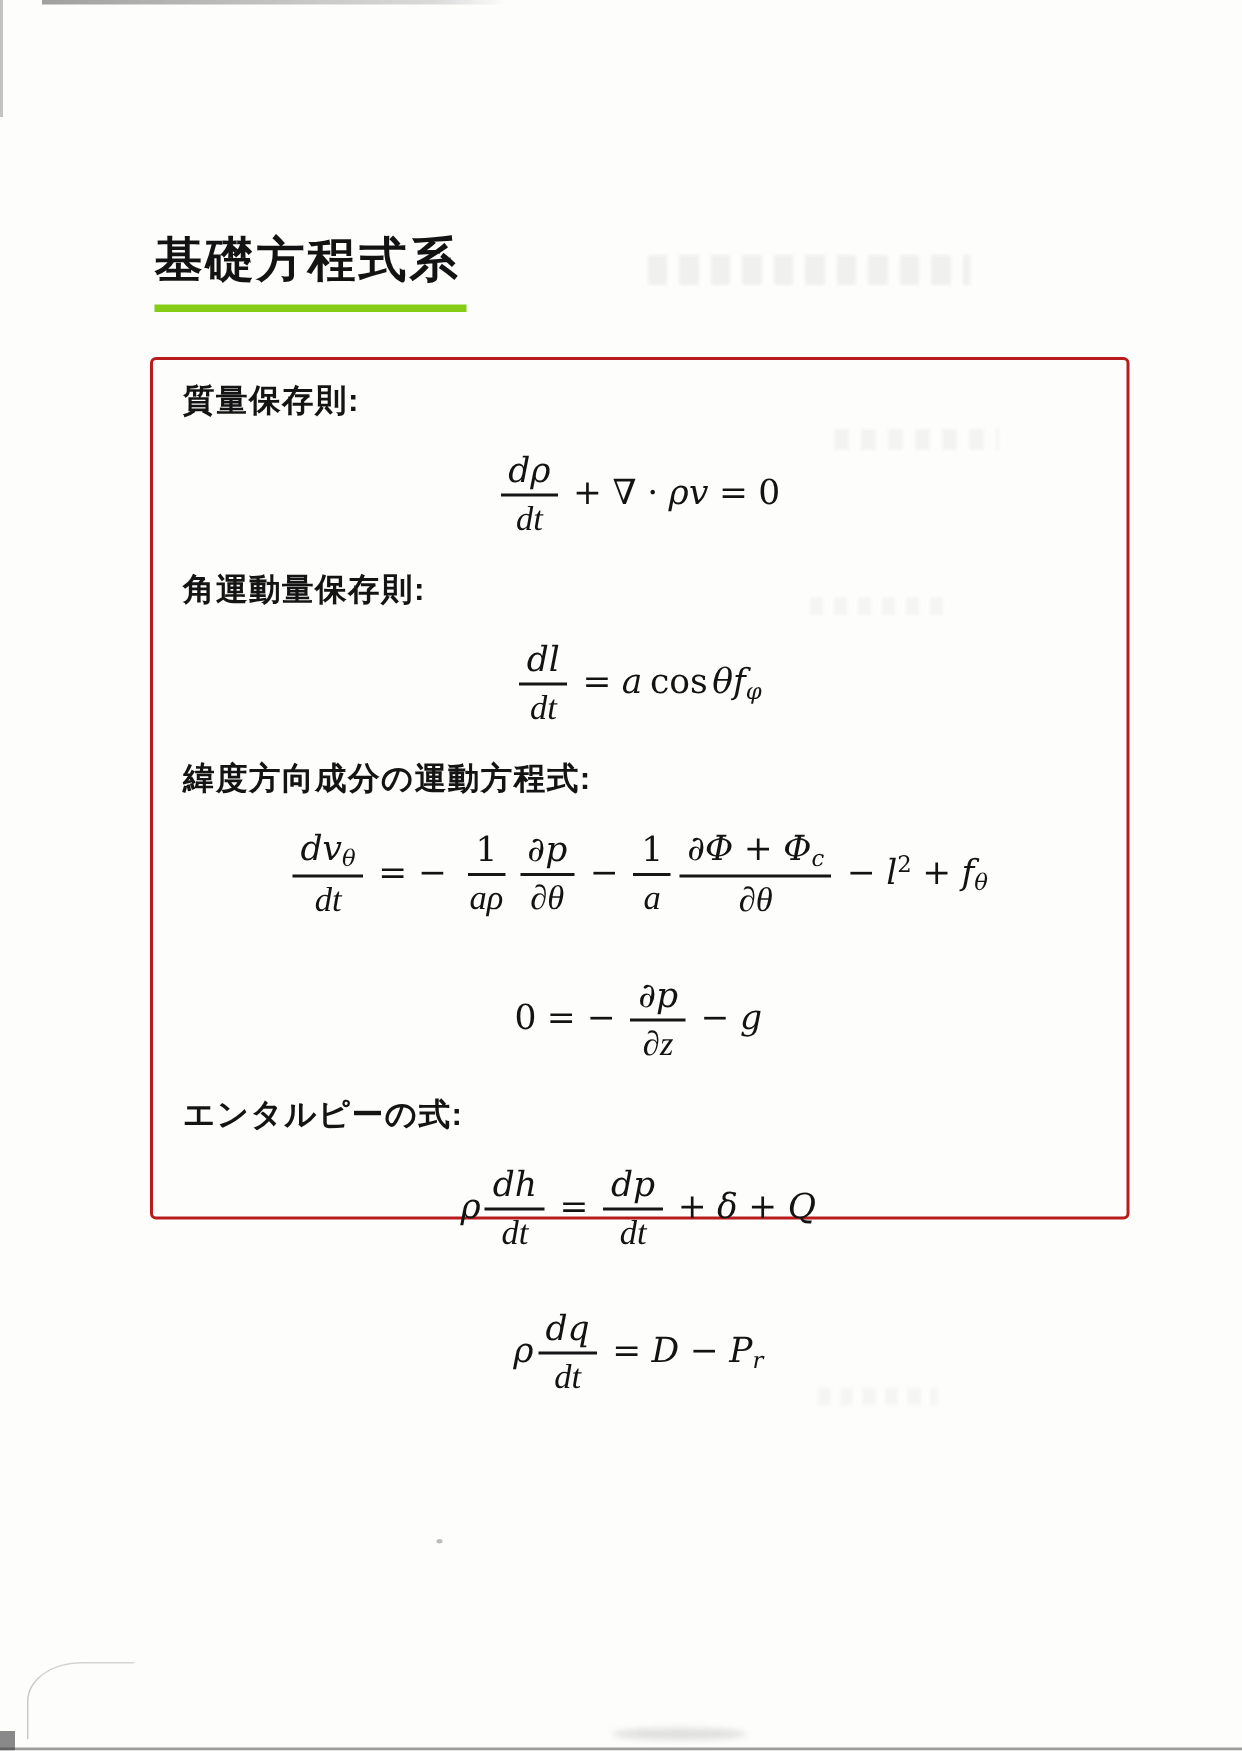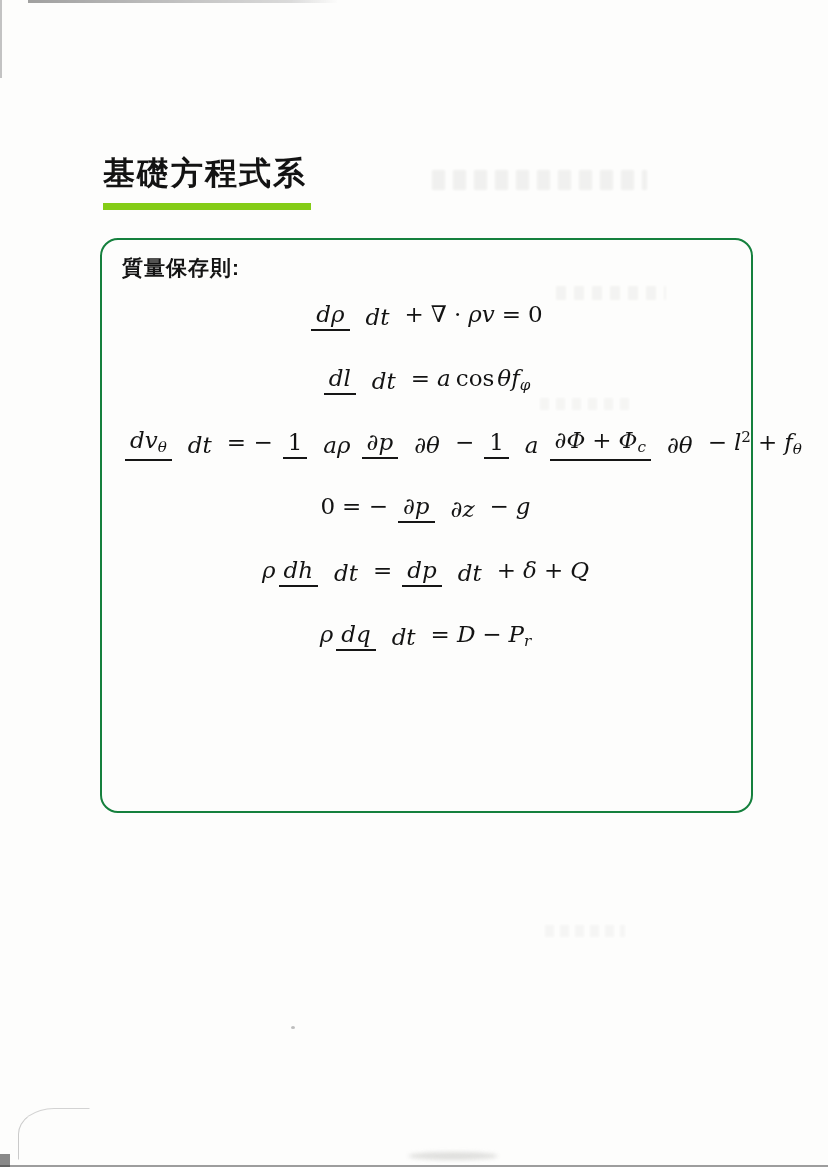--- a/index.html
+++ b/index.html
@@ -36,31 +36,31 @@
   .ghost-mid { left: 540px; top: 398px; width: 90px; height: 12px;
     background: repeating-linear-gradient(90deg, #efefed 0 9px, transparent 9px 16px); }
   .ghost-low { left: 545px; top: 925px; width: 80px; height: 12px;
     background: repeating-linear-gradient(90deg, #f0f0ee 0 9px, transparent 9px 15px); }
 
   
   .title {
     position: absolute; left: 103px; top: 152px;
     font-size: 32px; font-weight: 700; letter-spacing: 2px;
     color: #131313;
-    border-bottom: 7px solid #84cc16;
+    border-bottom: 5px solid #84cc16;
     padding: 0 4px 7px 0;
     font-family: "Liberation Sans", sans-serif;
   }
 
   
   .eq-box {
     position: absolute; left: 100px; top: 238px;
     width: 653px; height: 575px;
-    border: 2px solid #15803d;
-    border-radius: 18px;
+    border: 2px solid #b91c1c;
+    border-radius: 4px;
     padding: 11px 22px 10px 20px;
     background: transparent;
   }
   .eq-item { margin-bottom: 1px; }
   .eq-label {
     font-size: 21px; font-weight: 700; color: #141414;
     letter-spacing: 1px; line-height: 28px; margin-top: 3px;
   }
   .eq-row {
     display: block; text-align: center;
@@ -72,25 +72,25 @@
   .eq-row * { line-height: normal; }
 
   
   .tk-i { font-style: italic; }
   .tk-r { font-style: normal; }
   .tk-fn { font-style: normal; margin: 0 3px 0 5px; text-align: right; }
   .tk-op { font-style: normal; padding: 0 7px; }
   .tk-sub { font-style: italic; font-size: 0.66em; vertical-align: -0.28em; }
   .tk-sup { font-style: normal; font-size: 0.66em; vertical-align: 0.5em; }
   .frac {
-    display: inline-flex; flex-direction: row; align-items: center;
-    vertical-align: middle; margin: 0 3px; line-height: 1.18; text-align: center; gap: 11px;
+    display: inline-flex; flex-direction: column; align-items: center;
+    vertical-align: middle; margin: 16px 3px; line-height: 1.18; text-align: center;
   }
   .frac .num { border-bottom: 2px solid #161616; padding: 0 5px 2px; }
-  .frac .den { padding: 2px 5px 0; }
+  .frac .den { padding: 2px 5px 0; font-family: Liberation Serif, serif; }
 </style>
 </head>
 <body>
 
 <div class="page">
 
   <div class="artifact top-streak"></div>
   <div class="artifact left-edge"></div>
   <div class="artifact ghost ghost-title"></div>
   <div class="artifact ghost ghost-eq1"></div>
@@ -108,27 +108,29 @@
 
     <section class="eq-item">
       <div class="eq-label">質量保存則:</div>
       <div class="eq-row"><span class="frac">
             <span class="num"><span class="tk-i">dρ</span></span>
             <span class="den"><span class="tk-i">dt</span></span>
           </span><span class="tk-op">+</span><span class="tk-r">∇</span><span class="tk-op">·</span><span class="tk-i">ρv</span><span class="tk-op">=</span><span class="tk-r">0</span></div>
     </section>
 
     <section class="eq-item">
+      <div class="eq-label">角運動量保存則:</div>
       <div class="eq-row"><span class="frac">
             <span class="num"><span class="tk-i">dl</span></span>
             <span class="den"><span class="tk-i">dt</span></span>
           </span><span class="tk-op">=</span><span class="tk-i">a</span><span class="tk-fn">cos</span><span class="tk-i">θ</span><span class="tk-i">f</span><span class="tk-sub">φ</span></div>
     </section>
 
     <section class="eq-item">
+      <div class="eq-label">緯度方向成分の運動方程式:</div>
       <div class="eq-row"><span class="frac">
             <span class="num"><span class="tk-i">dv</span><span class="tk-sub">θ</span></span>
             <span class="den"><span class="tk-i">dt</span></span>
           </span><span class="tk-op">= −</span><span class="frac">
             <span class="num"><span class="tk-r">1</span></span>
             <span class="den"><span class="tk-i">aρ</span></span>
           </span><span class="frac">
             <span class="num"><span class="tk-i">∂p</span></span>
             <span class="den"><span class="tk-i">∂θ</span></span>
           </span><span class="tk-op">−</span><span class="frac">
@@ -141,20 +143,21 @@
     </section>
 
     <section class="eq-item">
       <div class="eq-row"><span class="tk-r">0</span><span class="tk-op">= −</span><span class="frac">
             <span class="num"><span class="tk-i">∂p</span></span>
             <span class="den"><span class="tk-i">∂z</span></span>
           </span><span class="tk-op">−</span><span class="tk-i">g</span></div>
     </section>
 
     <section class="eq-item">
+      <div class="eq-label">エンタルピーの式:</div>
       <div class="eq-row"><span class="tk-i">ρ</span><span class="frac">
             <span class="num"><span class="tk-i">dh</span></span>
             <span class="den"><span class="tk-i">dt</span></span>
           </span><span class="tk-op">=</span><span class="frac">
             <span class="num"><span class="tk-i">dp</span></span>
             <span class="den"><span class="tk-i">dt</span></span>
           </span><span class="tk-op">+</span><span class="tk-i">δ</span><span class="tk-op">+</span><span class="tk-i">Q</span></div>
     </section>
 
     <section class="eq-item">

